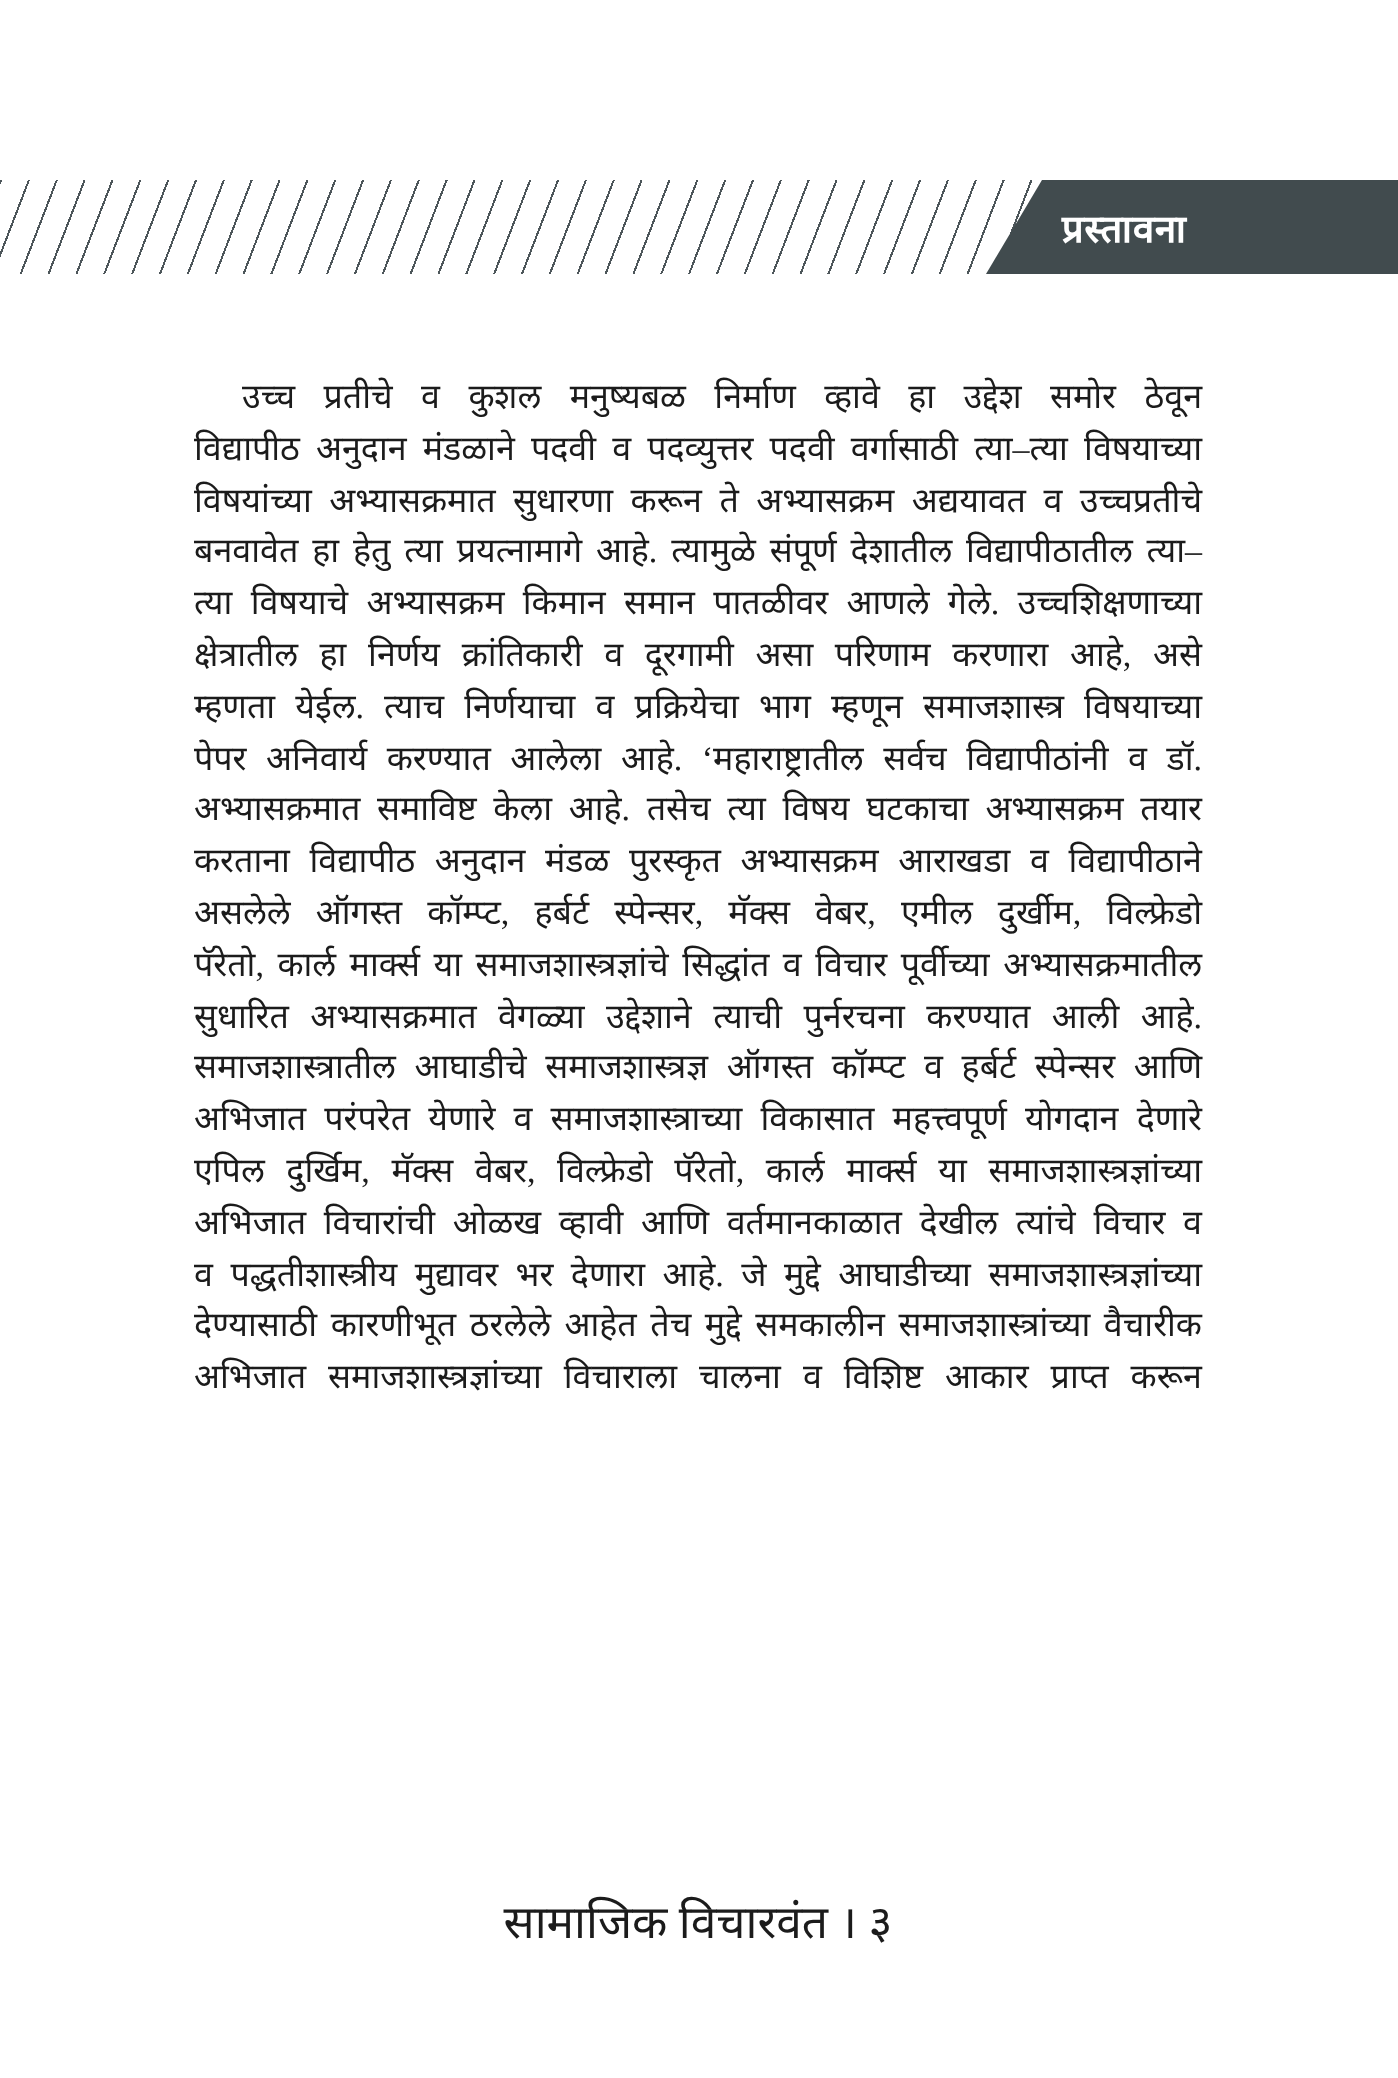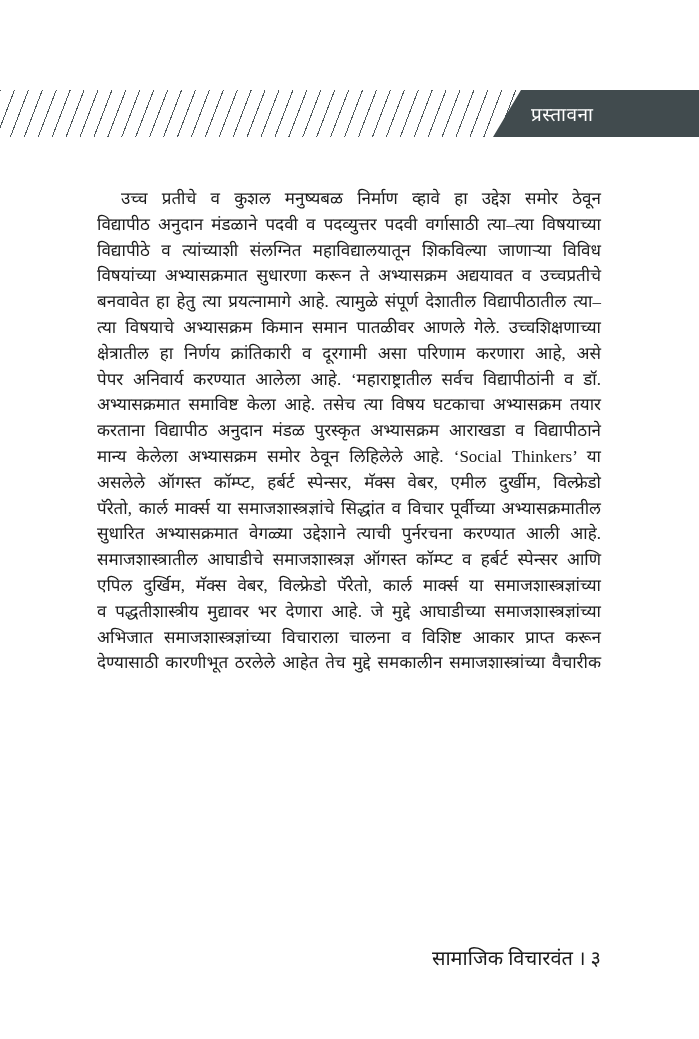--- a/index.html
+++ b/index.html
@@ -43,21 +43,21 @@
     width: 206px;
     height: 47px;
     background: var(--badge-bg, #414b4e);
     clip-path: polygon(28px 0, 100% 0, 100% 100%, 0 100%);
     display: flex;
     align-items: center;
   }
   .badge span {
     color: var(--badge-text, #ffffff);
     font-family: "Liberation Sans", "DejaVu Sans", sans-serif;
-    font-weight: normal;
+    font-weight: bold;
     font-size: 19px;
     padding-left: 38px;
     letter-spacing: 0.5px;
   }
 
   
   .body-text {
     position: absolute;
     top: 186px;
     left: 97px;
@@ -76,55 +76,56 @@
   .body-text .line.first {
     text-indent: 24px;
   }
 
   
   .footer {
     position: absolute;
     top: 944px;
     left: 97px;
     width: 504px;
-    text-align: right;
-    font-size: 20px;
+    text-align: center;
+    font-size: 23px;
   }
 </style>
 </head>
 <body>
 
 <div class="page">
 
   <div class="header-band">
     <div class="hatch"></div>
     <div class="badge">
       <span>प्रस्तावना</span>
     </div>
   </div>
 
   <div class="body-text">
       <div class="line first">उच्च प्रतीचे व कुशल मनुष्यबळ निर्माण व्हावे हा उद्देश समोर ठेवून</div>
       <div class="line">विद्यापीठ अनुदान मंडळाने पदवी व पदव्युत्तर पदवी वर्गासाठी त्या–त्या विषयाच्या</div>
-      <div class="line">विद्यापीठे व त्यांच्याशी संलग्नित महाविद्यालयातून शिकविल्या जाणाऱ्या विविध</div>
       <div class="line">विषयांच्या अभ्यासक्रमात सुधारणा करून ते अभ्यासक्रम अद्ययावत व उच्चप्रतीचे</div>
       <div class="line">बनवावेत हा हेतु त्या प्रयत्नामागे आहे. त्यामुळे संपूर्ण देशातील विद्यापीठातील त्या–</div>
       <div class="line">त्या विषयाचे अभ्यासक्रम किमान समान पातळीवर आणले गेले. उच्चशिक्षणाच्या</div>
       <div class="line">क्षेत्रातील हा निर्णय क्रांतिकारी व दूरगामी असा परिणाम करणारा आहे, असे</div>
+      <div class="line">म्हणता येईल. त्याच निर्णयाचा व प्रक्रियेचा भाग म्हणून समाजशास्त्र विषयाच्या</div>
       <div class="line">पेपर अनिवार्य करण्यात आलेला आहे. ‘महाराष्ट्रातील सर्वच विद्यापीठांनी व डॉ.</div>
       <div class="line">अभ्यासक्रमात समाविष्ट केला आहे. तसेच त्या विषय घटकाचा अभ्यासक्रम तयार</div>
       <div class="line">करताना विद्यापीठ अनुदान मंडळ पुरस्कृत अभ्यासक्रम आराखडा व विद्यापीठाने</div>
-      <div class="line">मान्य केलेला अभ्यासक्रम समोर ठेवून लिहिलेले आहे. ‘Social Thinkers’ या</div>
       <div class="line">असलेले ऑगस्त कॉम्प्ट, हर्बर्ट स्पेन्सर, मॅक्स वेबर, एमील दुर्खीम, विल्फ्रेडो</div>
       <div class="line">पॅरेतो, कार्ल मार्क्स या समाजशास्त्रज्ञांचे सिद्धांत व विचार पूर्वीच्या अभ्यासक्रमातील</div>
       <div class="line">सुधारित अभ्यासक्रमात वेगळ्या उद्देशाने त्याची पुर्नरचना करण्यात आली आहे.</div>
       <div class="line">समाजशास्त्रातील आघाडीचे समाजशास्त्रज्ञ ऑगस्त कॉम्प्ट व हर्बर्ट स्पेन्सर आणि</div>
+      <div class="line">अभिजात परंपरेत येणारे व समाजशास्त्राच्या विकासात महत्त्वपूर्ण योगदान देणारे</div>
       <div class="line">एपिल दुर्खिम, मॅक्स वेबर, विल्फ्रेडो पॅरेतो, कार्ल मार्क्स या समाजशास्त्रज्ञांच्या</div>
+      <div class="line">अभिजात विचारांची ओळख व्हावी आणि वर्तमानकाळात देखील त्यांचे विचार व</div>
       <div class="line">व पद्धतीशास्त्रीय मुद्यावर भर देणारा आहे. जे मुद्दे आघाडीच्या समाजशास्त्रज्ञांच्या</div>
+      <div class="line">देण्यासाठी कारणीभूत ठरलेले आहेत तेच मुद्दे समकालीन समाजशास्त्रांच्या वैचारीक</div>
       <div class="line">अभिजात समाजशास्त्रज्ञांच्या विचाराला चालना व विशिष्ट आकार प्राप्त करून</div>
-      <div class="line">देण्यासाठी कारणीभूत ठरलेले आहेत तेच मुद्दे समकालीन समाजशास्त्रांच्या वैचारीक</div>
     </div>
 
   <div class="footer">
     <span>सामाजिक विचारवंत । ३</span>
   </div>
 
 </div>
 
 </body></html>

